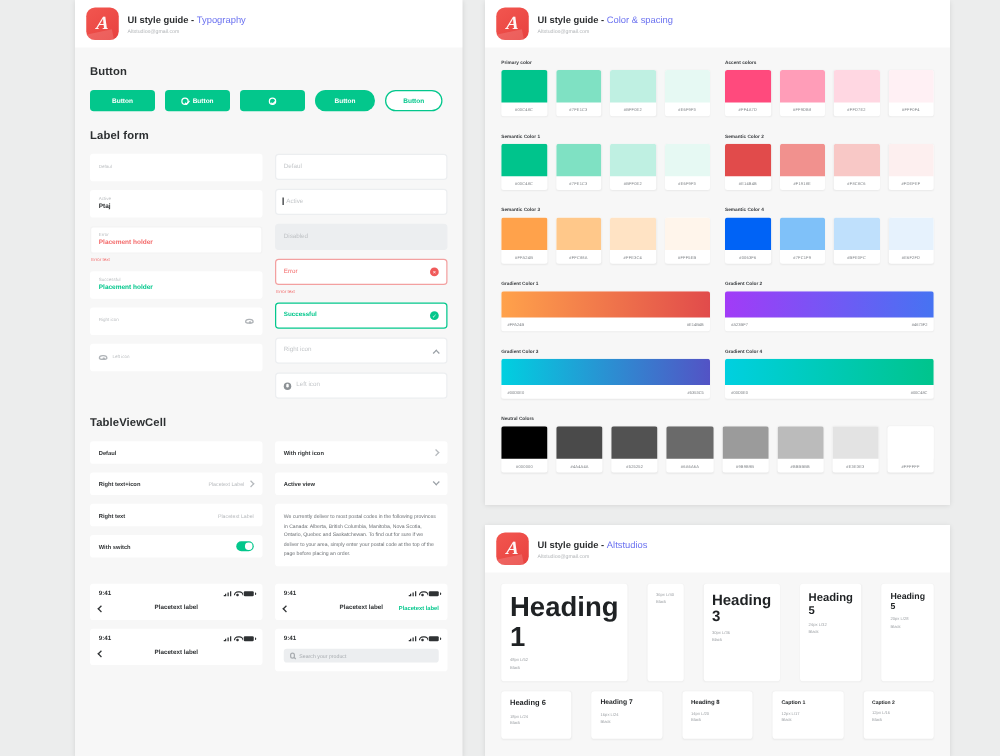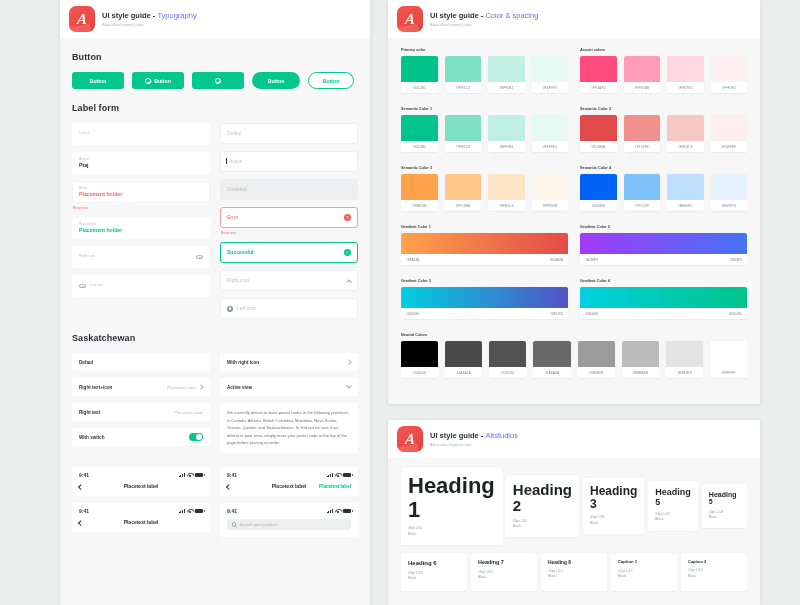--- a/index.html
+++ b/index.html
@@ -269,21 +269,21 @@
   .grad-color { height: 21px; }
   .grad-hex { display:flex; justify-content:space-between; padding: 3.5px 5px; }
   .grad-hex span { font-size:3.2px; color:#7d8185; }
   .pal-two { display:flex; gap: 12px; }
   .pal-two > div { flex:1; }
 
   
   #board-type { left: 388px; top: 420px; width: 372px; height: 185px; }
   #board-type .board-body { padding: 9px 13px; }
   .type-title { font-size: 11px; font-weight: bold; color:#2c2f31; margin-bottom: 9px;}
-  .type-row { display:flex; gap: 4px; margin-bottom: 8px; align-items: center; }
+  .type-row { display:flex; gap: 16px; margin-bottom: 8px; }
   .type-card {
     flex:1; background:#fff; border-radius: 2.5px; padding: 7px 7px 8px;
     box-shadow: 0 .5px 1.5px rgba(0,0,0,.05);
     min-height: 38px;
   }
   .type-sample { color:#1f2224; margin-bottom: 4px; line-height:1.1; }
   .type-meta { font-size: 3.3px; color:#9b9fa3; line-height: 1.6; }
   .type-meta b { display:block; font-weight:normal; }
 </style>
 </head>
@@ -409,21 +409,21 @@
                   <span class="lock"></span>
                   <div class="f-ph">Left icon</div>
                 </div>
               </div>
             </div>
           </div>
         </div>
       </div>
 
       <div class="blk">
-        <div class="section-title blk-title">Saskatchewan</div>
+        <div class="section-title blk-title">TableViewCell</div>
         <div class="grid2">
           <div class="col">
             <div class="cell">
               <span class="cell-title">Defaul</span>
             </div>
             <div class="spacer-sm"></div>
             <div class="cell">
               <span class="cell-title">Right text+icon</span>
               <span class="cell-right">
                   <span>Placetext Label</span>
@@ -791,21 +791,20 @@
       <div id="type-body">
           <div class="type-row">
             <div class="type-card">
               <div class="type-sample" style="font-size: 22px; font-weight: bold;">Heading 1</div>
               <div class="type-meta">
                 <b>48px L/52</b>
                 <b>Black</b>
               </div>
             </div>
             <div class="type-card">
-              <div class="type-sample" style="font-size: 15px; font-weight: bold;">Heading 2</div>
               <div class="type-meta">
                 <b>36px L/40</b>
                 <b>Black</b>
               </div>
             </div>
             <div class="type-card">
               <div class="type-sample" style="font-size: 12px; font-weight: bold;">Heading 3</div>
               <div class="type-meta">
                 <b>30px L/36</b>
                 <b>Black</b>

